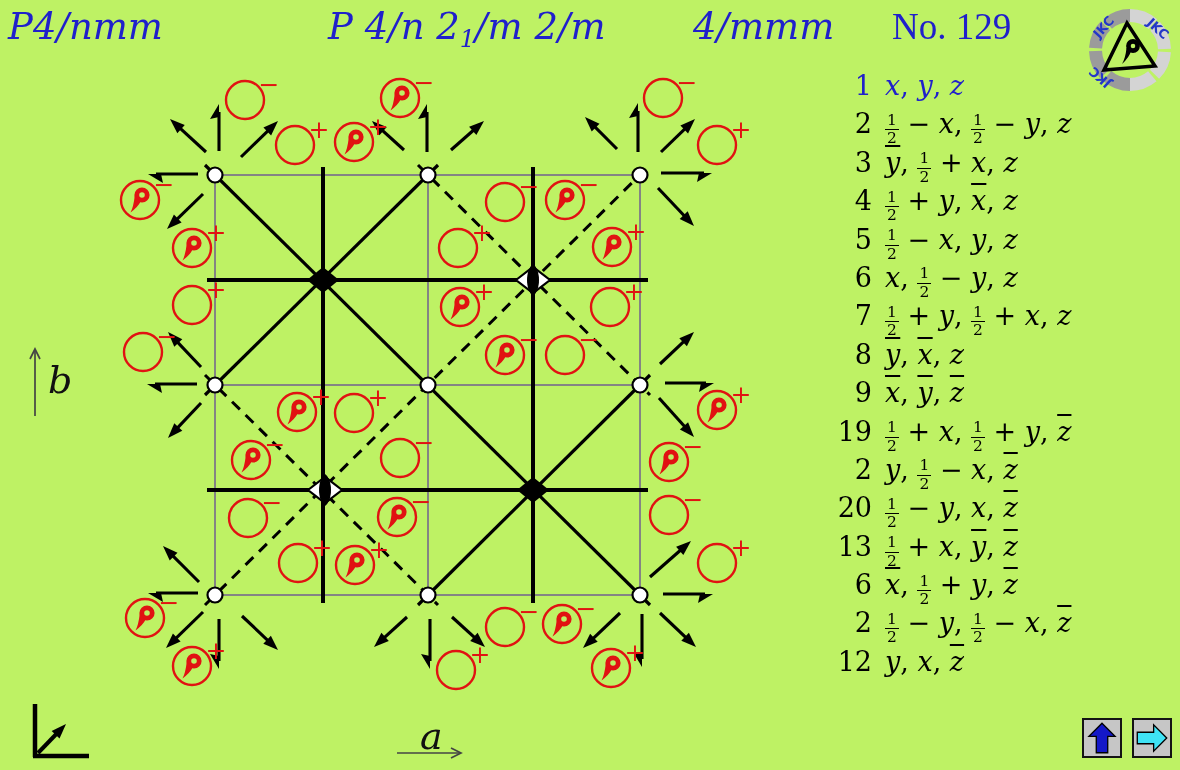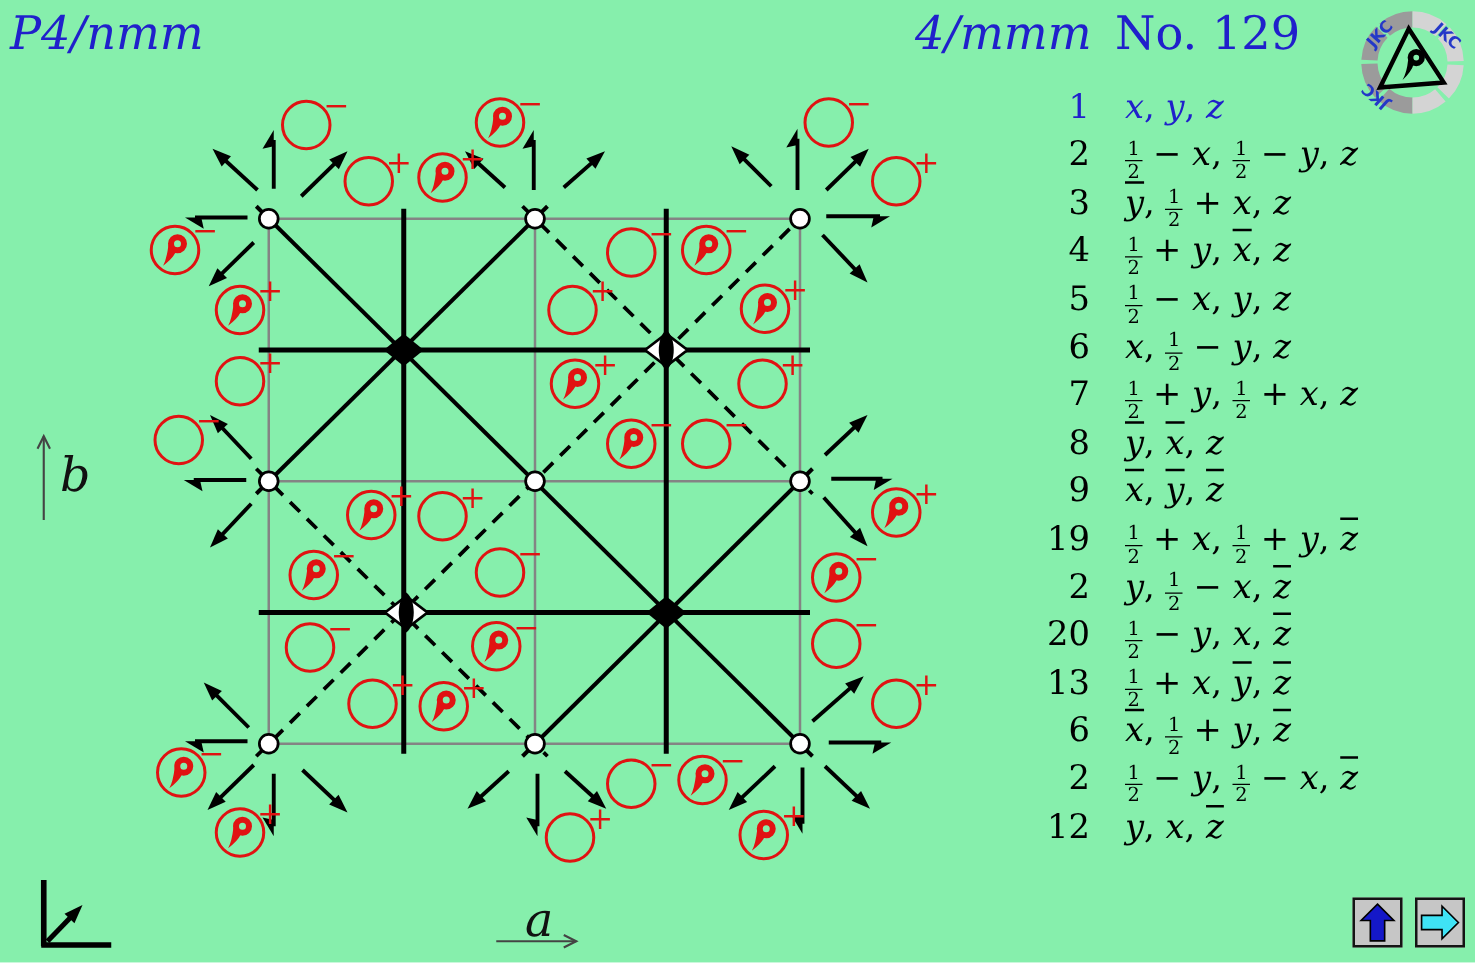--- a/index.html
+++ b/index.html
@@ -1,45 +1,46 @@
 <!DOCTYPE html>
 <html><head>
 <meta charset="utf-8">
 <style>
   html,body{margin:0;padding:0;background:#fff;}
-  #page{position:relative;width:1180px;height:770px;background:#86efac;overflow:hidden;
+  #page{position:relative;width:1180px;height:770px;background:#bef264;overflow:hidden;
         font-family:"DejaVu Serif",serif;}
   .hdr{position:absolute;top:5px;font-size:37px;color:#2020cb;font-style:italic;white-space:nowrap;}
   .hdr sub{font-size:24px;}
-  .hdr.upright{font-style:normal;}
+  .hdr.upright{font-style:normal;font-family:Liberation Serif, serif;}
   svg.diag{position:absolute;left:0;top:0;}
   #positions{position:absolute;left:832px;top:70px;}
   .prow{display:flex;align-items:baseline;height:38.4px;font-size:27px;color:#000;}
   .pnum{width:40px;text-align:right;font-style:normal;flex:none;}
-  .pco{margin-left:28px;white-space:nowrap;font-style:normal;}
+  .pco{margin-left:13px;white-space:nowrap;font-style:normal;}
   .pco i{font-style:italic;}
   .pco.blue, .pnum.bluenum{color:#2020cb;}
   .pco.blue i{color:#2020cb;}
   .frac{display:inline-block;text-align:center;font-size:15.5px;line-height:1;
         vertical-align:-10px;font-style:normal;}
   .frac .fn{display:block;border-bottom:1.6px solid #000;padding:0 2px 1px 2px;}
   .frac .fd{display:block;padding-top:1px;}
   .ov{text-decoration:overline;text-decoration-thickness:1.5px;}
   #logo{position:absolute;left:1086px;top:6px;}
   .navbtn{position:absolute;top:718px;width:40px;height:40px;background:#c6c6c6;
           border:2px solid #141414;display:flex;align-items:center;justify-content:center;padding:0;}
 </style>
 </head>
 <body>
 <div id="page">
 
   <div class="hdr" style="left:8px">P4/nmm</div>
 
-
-  <div class="hdr" style="left:732px">4/mmm</div>
+  <div class="hdr" style="left:328px"><span>P 4/n 2</span><sub>1</sub><span>/m 2/m</span></div>
+
+  <div class="hdr" style="left:693px">4/mmm</div>
 
   <div class="hdr upright" style="left:892px">No. 129</div>
 
   <svg class="diag" id="diagsvg" width="1180" height="770">
       <line x1="215" y1="175" x2="640" y2="175" stroke="#848484" stroke-width="2"></line>
       <line x1="215" y1="385" x2="640" y2="385" stroke="#848484" stroke-width="2"></line>
       <line x1="215" y1="595" x2="640" y2="595" stroke="#848484" stroke-width="2"></line>
       <line x1="215" y1="175" x2="215" y2="595" stroke="#848484" stroke-width="2"></line>
       <line x1="428" y1="175" x2="428" y2="595" stroke="#848484" stroke-width="2"></line>
       <line x1="640" y1="175" x2="640" y2="595" stroke="#848484" stroke-width="2"></line>

